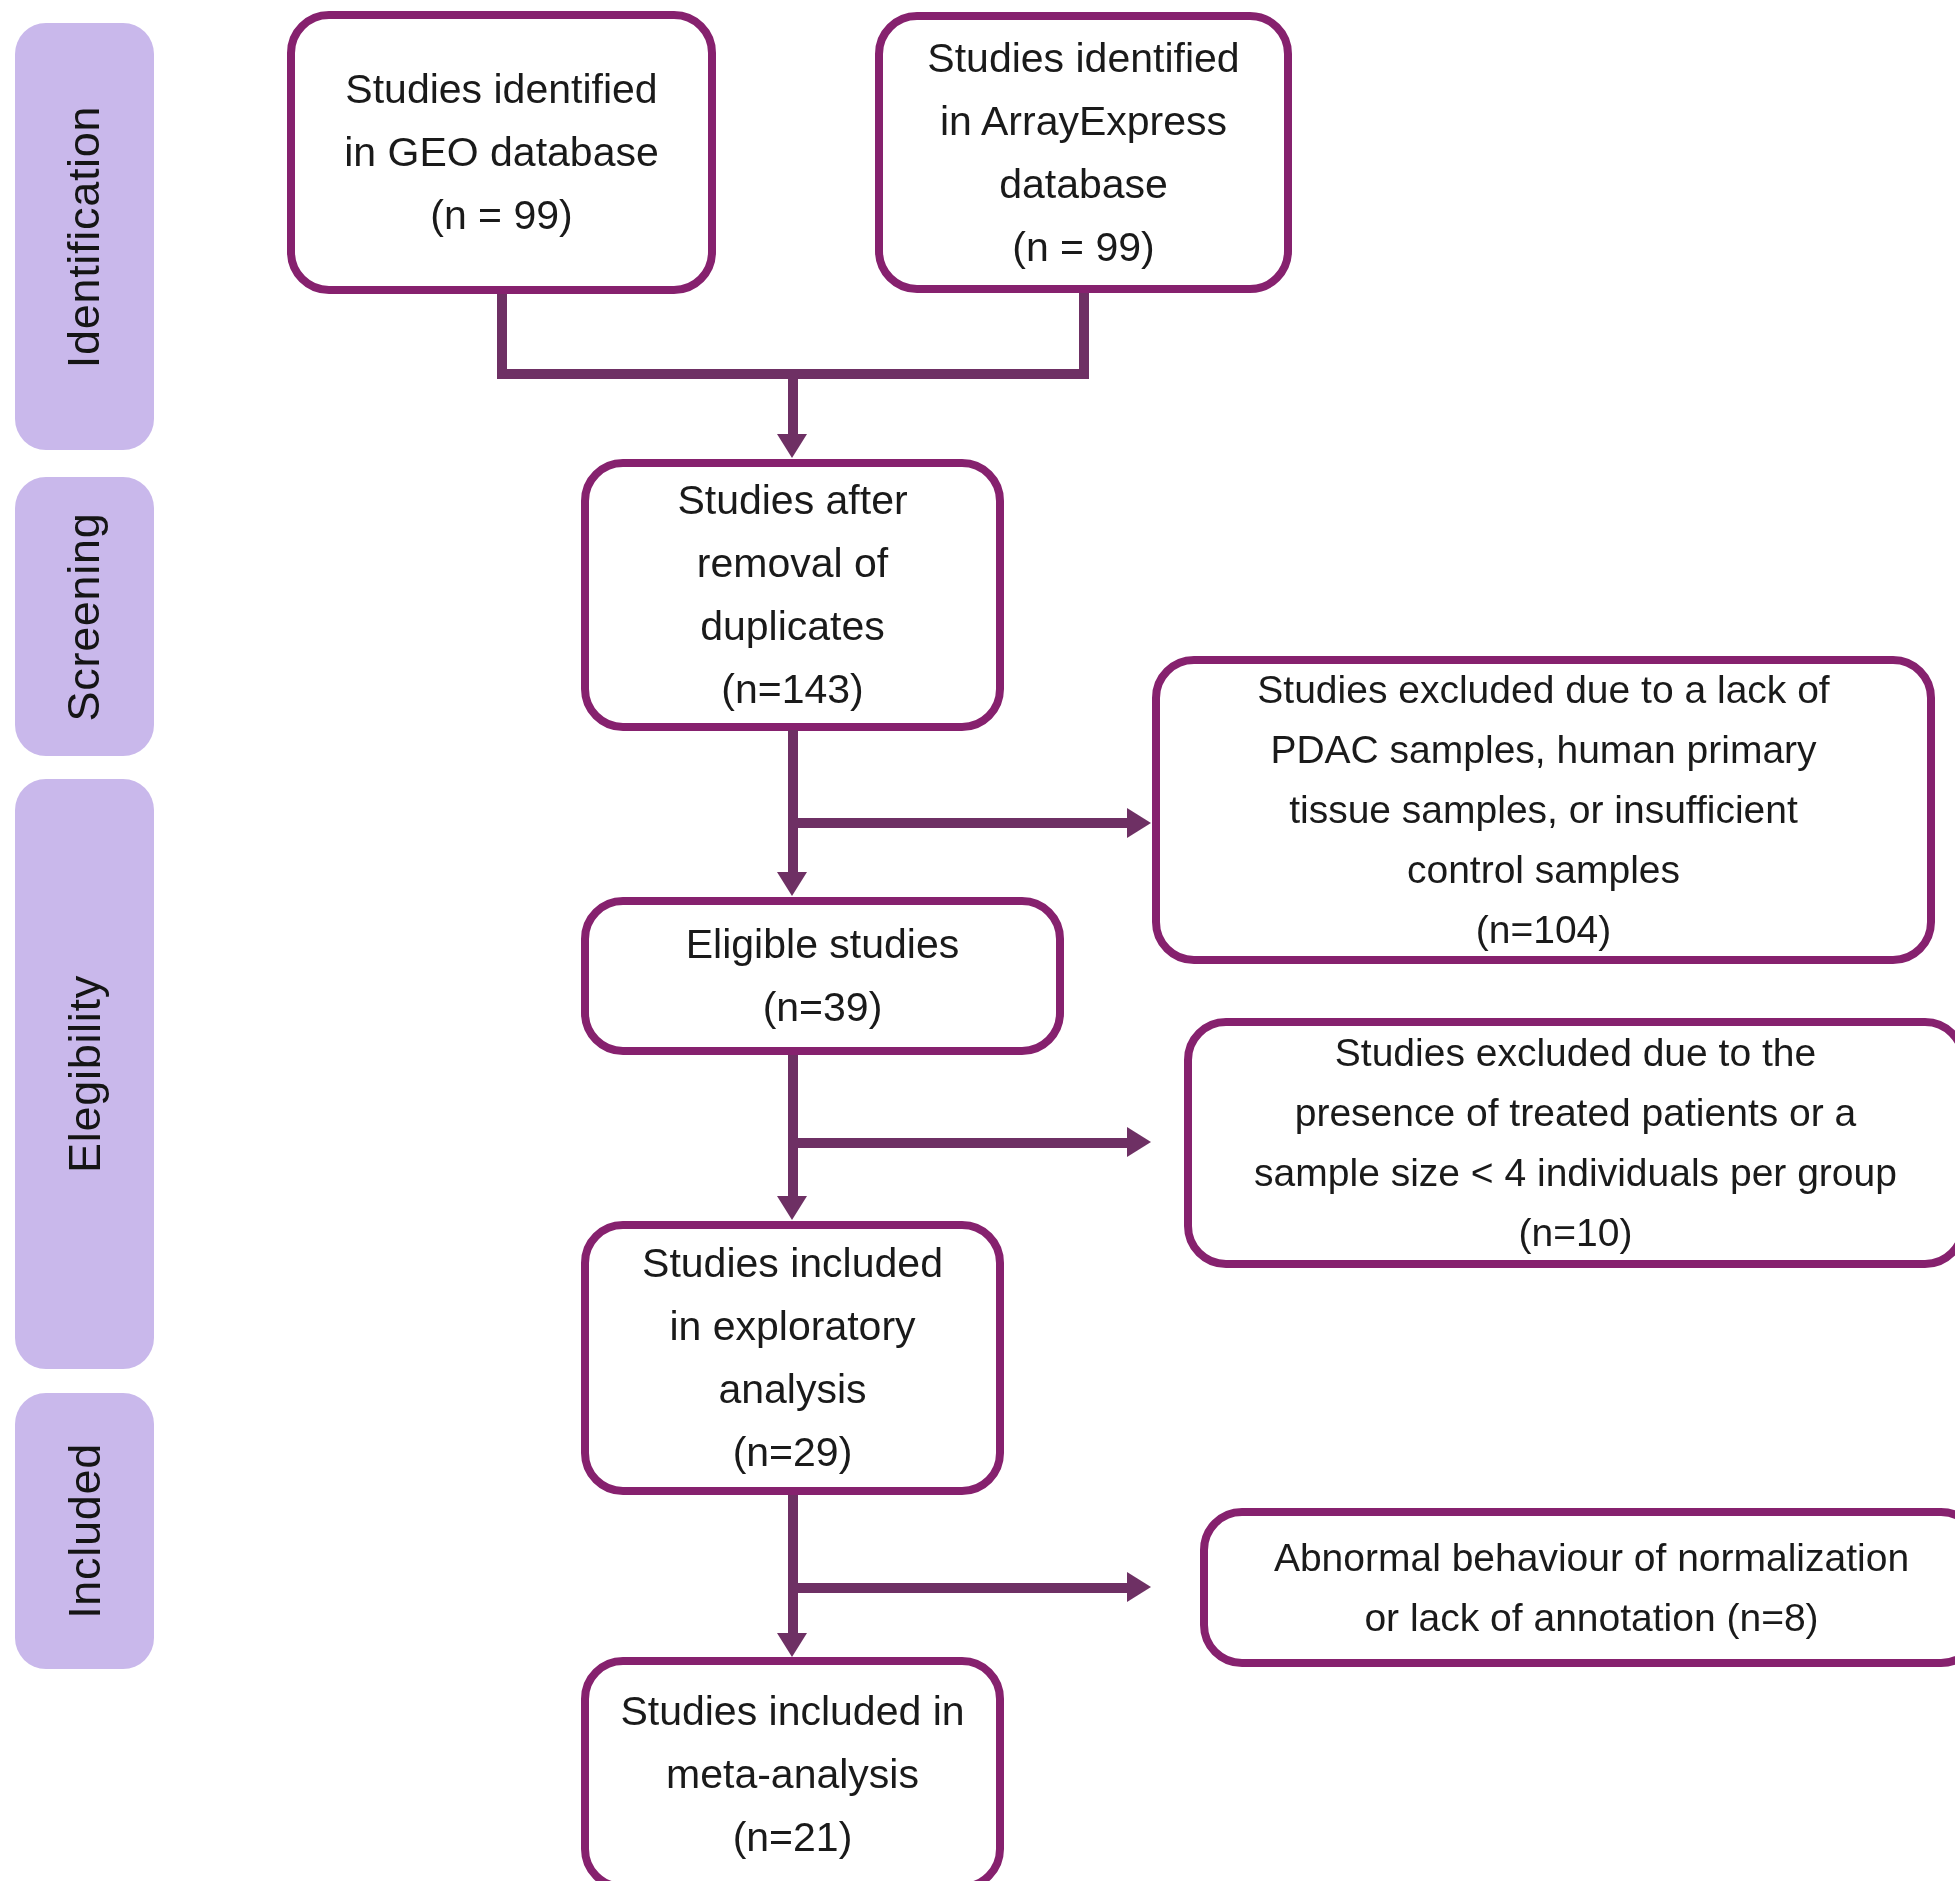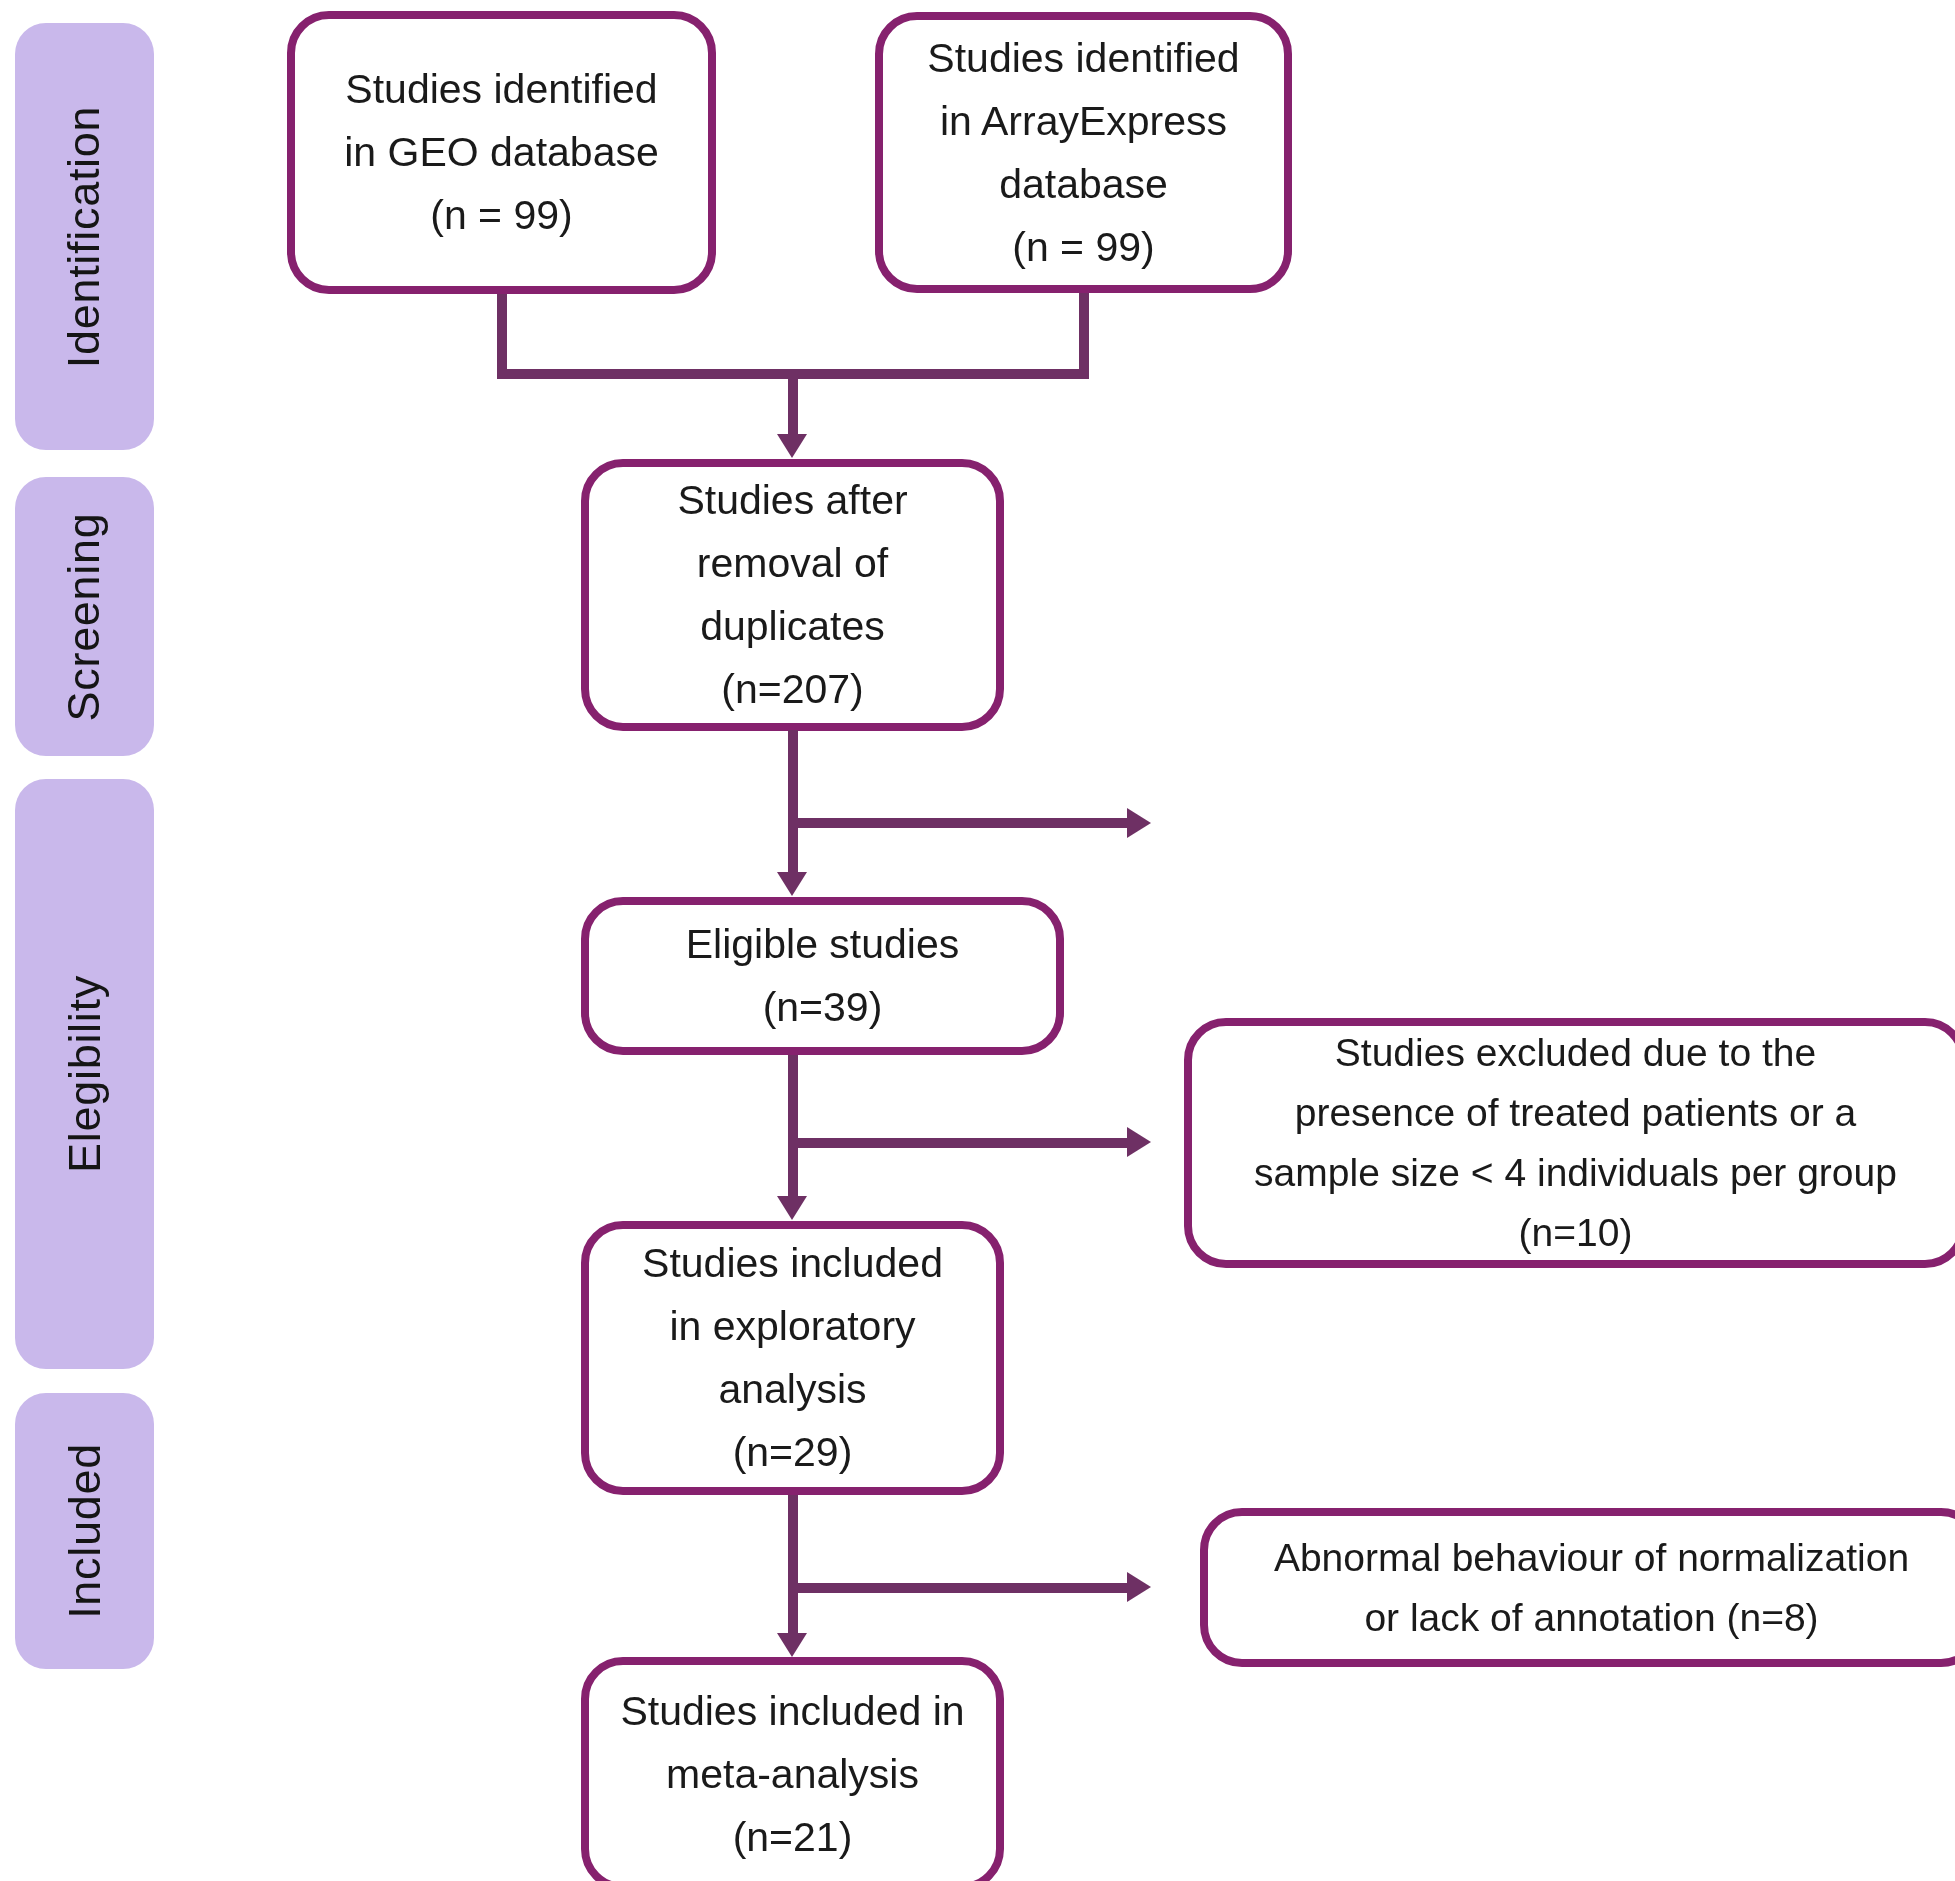--- a/index.html
+++ b/index.html
@@ -64,38 +64,45 @@
     <div class="box-text main-text">Studies identified
 in ArrayExpress
 database
 (n = 99)</div>
   </div>
 
   <div class="fbox" style="left:581px;top:459px;width:423px;height:272px;">
     <div class="box-text main-text">Studies after
 removal of
 duplicates
-(n=207)</div>
+(n=143)</div>
   </div>
   <div class="fbox" style="left:581px;top:897px;width:483px;height:158px;">
     <div class="box-text main-text">Eligible studies
 (n=39)</div>
   </div>
   <div class="fbox" style="left:581px;top:1221px;width:423px;height:274px;">
     <div class="box-text main-text">Studies included
 in exploratory
 analysis
 (n=29)</div>
   </div>
   <div class="fbox" style="left:581px;top:1657px;width:423px;height:234px;">
     <div class="box-text main-text">Studies included in
 meta-analysis
 (n=21)</div>
   </div>
 
+  <div class="fbox" style="left:1152px;top:656px;width:783px;height:308px;">
+    <div class="box-text side-text">Studies excluded due to a lack of
+PDAC samples, human primary
+tissue samples, or insufficient
+control samples
+(n=104)</div>
+  </div>
   <div class="fbox" style="left:1152px;top:1018px;width:783px;height:250px;margin-left:32px;">
     <div class="box-text side-text">Studies excluded due to the
 presence of treated patients or a
 sample size &lt; 4 individuals per group
 (n=10)</div>
   </div>
   <div class="fbox" style="left:1152px;top:1508px;width:783px;height:159px;margin-left:48px;">
     <div class="box-text side-text">Abnormal behaviour of normalization
 or lack of annotation (n=8)</div>
   </div>

